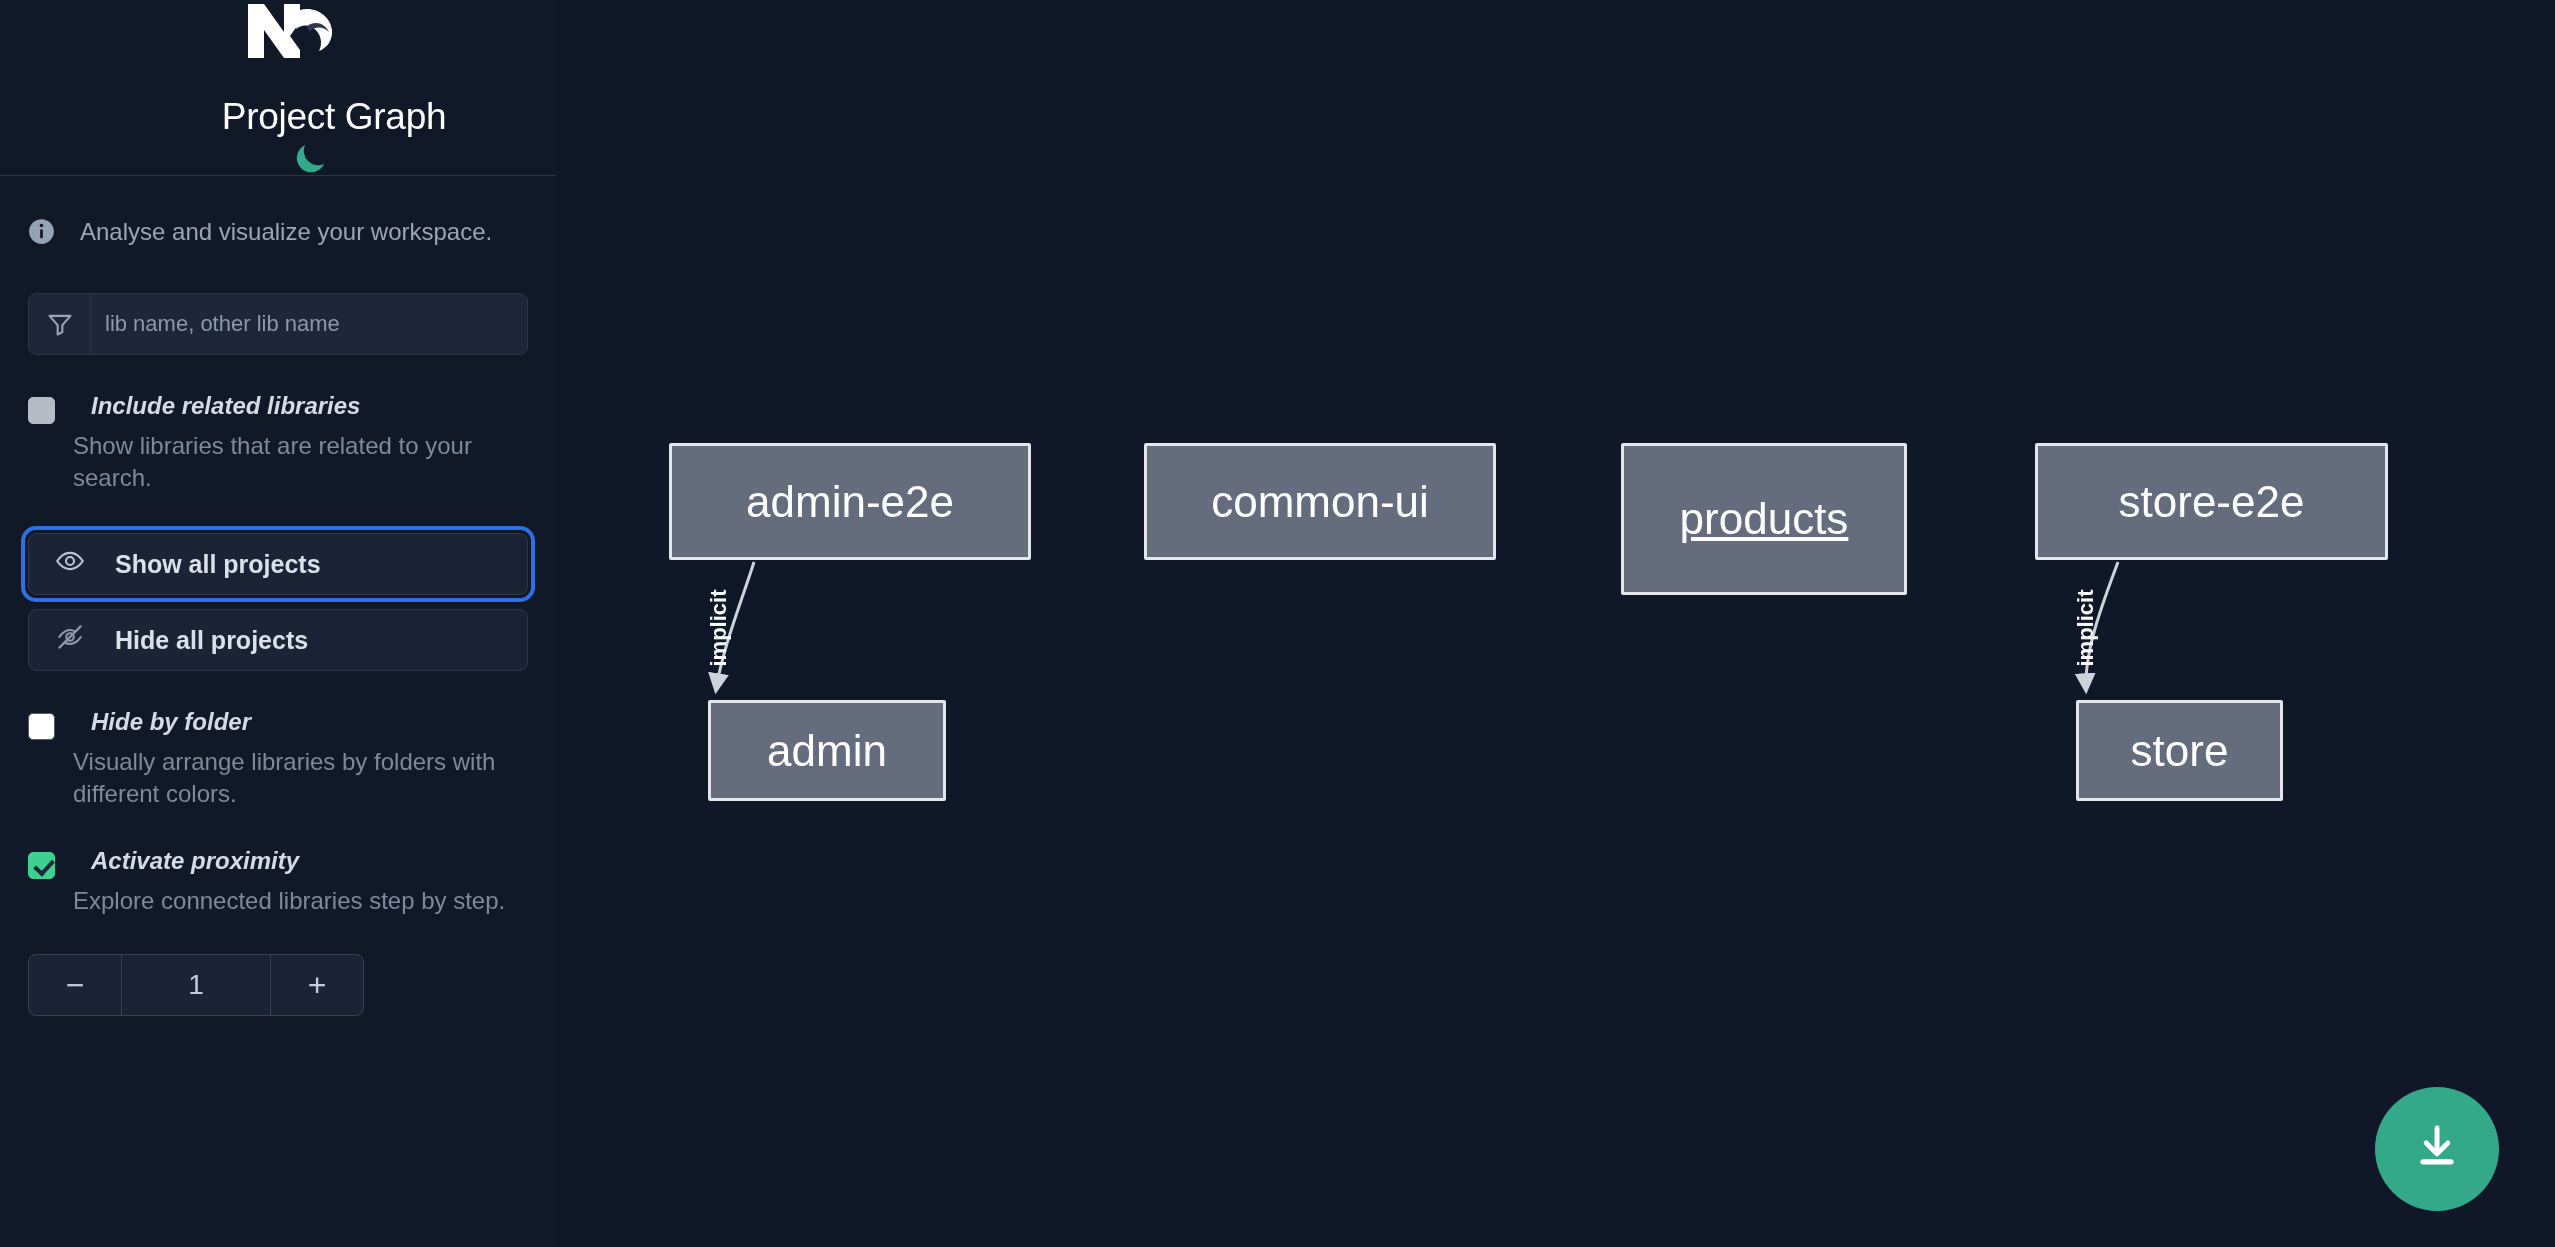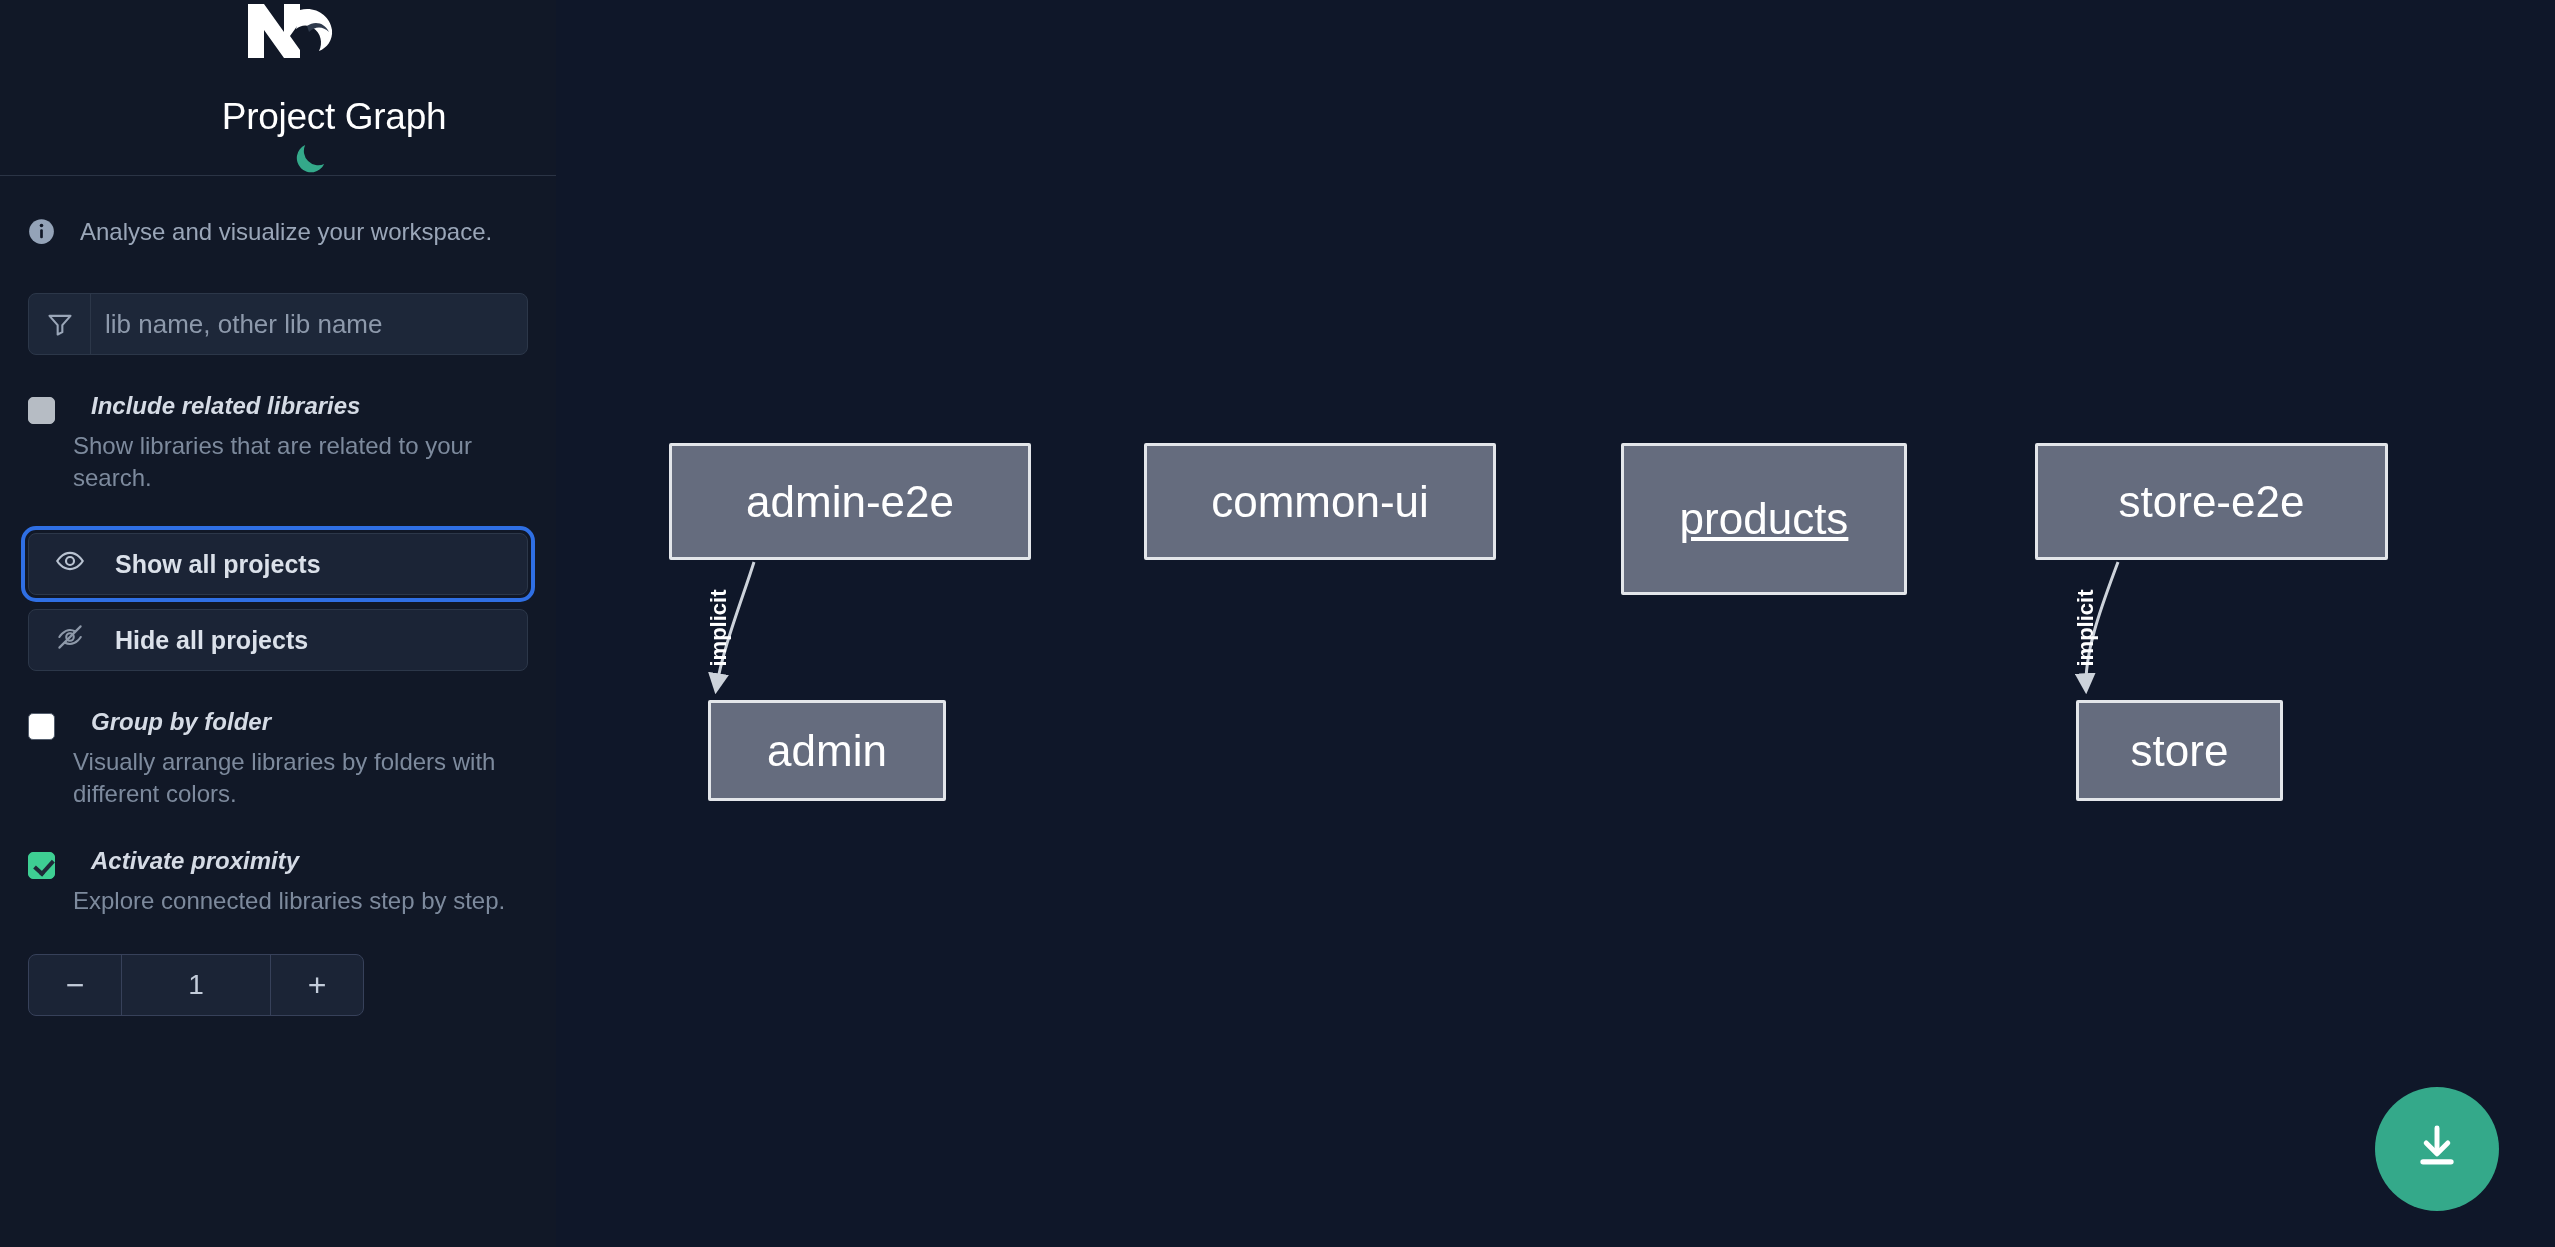--- a/index.html
+++ b/index.html
@@ -79,21 +79,21 @@
     display: flex; align-items: center; justify-content: center;
     border-right: 1px solid #2c3749;
     flex: 0 0 62px;
   }
   .filter-input {
     flex: 1;
     border: none;
     outline: none;
     background: transparent;
     color: #cfd6e2;
-    font-size: 26px;
+    font-size: 22px;
     font-family: "Liberation Sans", sans-serif;
     padding: 12px 14px;
   }
   .filter-input::placeholder { color: #8d99ab; }
 
   
   .opt-group { margin-top: 38px; }
   .opt-head {
     display: flex;
     align-items: flex-start;
@@ -306,21 +306,21 @@
             <circle cx="12" cy="12" r="3" fill="none" stroke="#8e99a9" stroke-width="1.7"></circle>
             <line x1="3.5" y1="20.5" x2="20.5" y2="3.5" stroke="#8e99a9" stroke-width="1.7" stroke-linecap="round"></line>
           </svg>
         </span>
         <span>Hide all projects</span>
       </div>
 
       <div class="opt-group">
         <div class="opt-head">
           <span class="cb cb-empty"></span>
-          <span class="opt-label">Group by folder</span>
+          <span class="opt-label">Hide by folder</span>
         </div>
         <div class="opt-desc">Visually arrange libraries by folders with different colors.</div>
       </div>
 
       <div class="opt-group">
         <div class="opt-head">
           <span class="cb cb-checked"></span>
           <span class="opt-label">Activate proximity</span>
         </div>
         <div class="opt-desc">Explore connected libraries step by step.</div>

